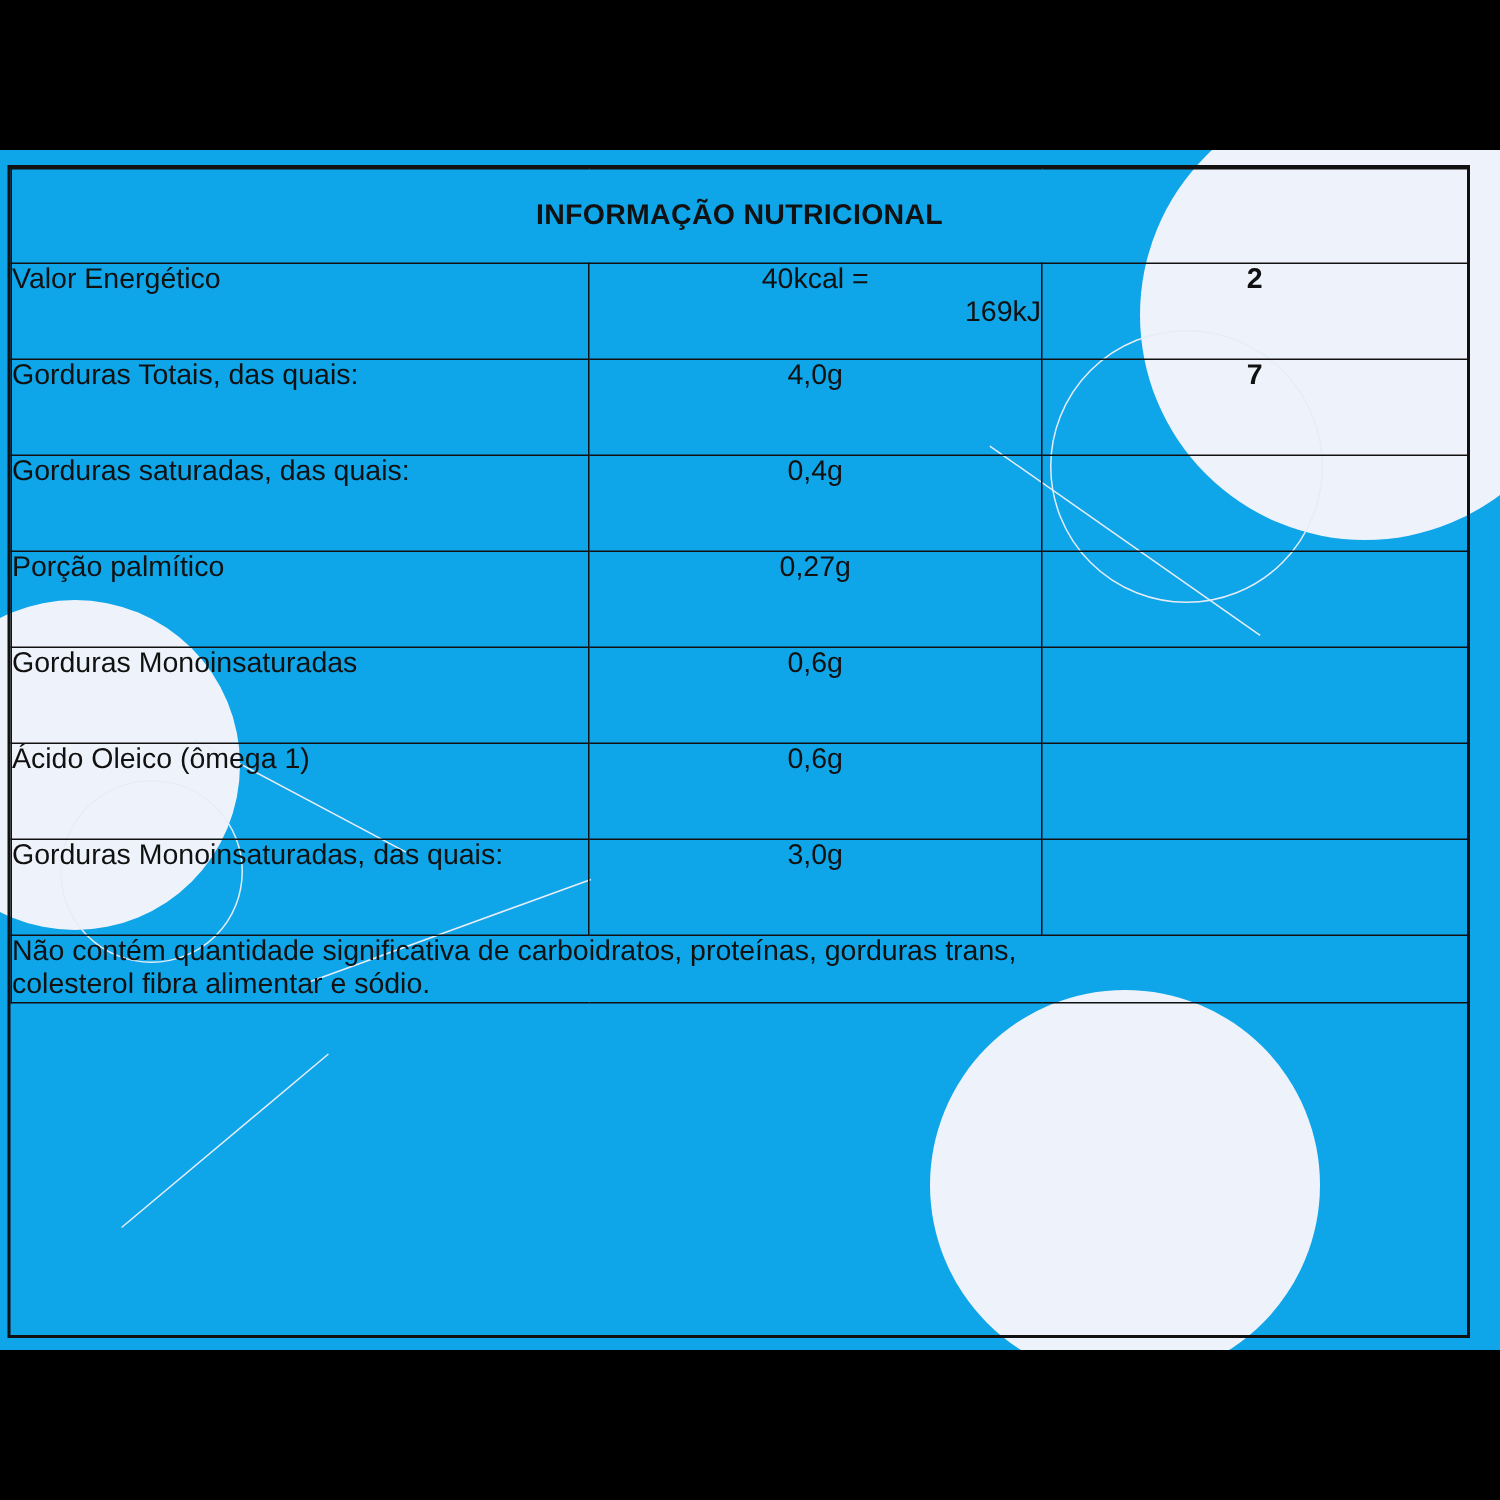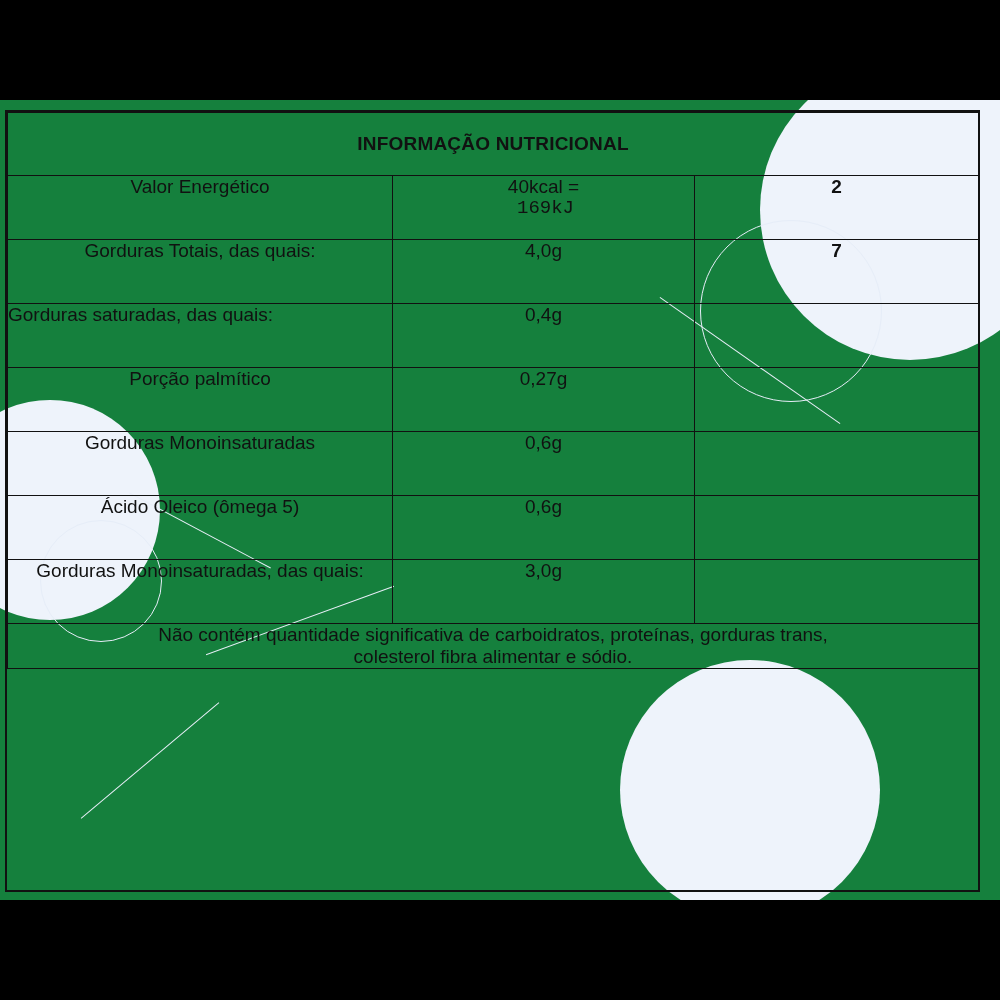--- a/index.html
+++ b/index.html
@@ -20,21 +20,21 @@
     width: 1000px;
     height: 1000px;
     background: #000000;
   }
   .label-canvas {
     position: absolute;
     left: 0;
     top: 100px;
     width: 1000px;
     height: 800px;
-    background: #15803d;
+    background: #0ea5e9;
     overflow: hidden;
   }
   
   .bg-art {
     position: absolute;
     inset: 0;
     pointer-events: none;
   }
   .bg-art .blob {
     position: absolute;
@@ -98,50 +98,48 @@
   }
   .c-head.vd {
     font-weight: 700;
   }
   .row-h {
     height: 64px;
   }
   .cell-name {
     padding-left: 8px;
     padding-top: 8px;
-    text-align: center;
   }
   .cell-name.left {
     text-align: left;
   }
   .cell-val {
     text-align: center;
     padding-top: 8px;
   }
   .cell-vd {
     text-align: center;
     padding-top: 8px;
     font-weight: 700;
   }
   .energy-val {
     text-align: center;
     padding-top: 6px;
     margin-left: 35px;
   }
   .energy-val .l2 {
     display: block;
-    text-align: center;
+    text-align: right;
     padding-left: 4px;
-    font-family: Liberation Mono, monospace;
   }
   .footnote-cell {
     padding: 10px 6px 10px 6px;
     font-size: 19px;
     line-height: 1.9;
-    text-align: center;
+    text-align: left;
     border-top: 1px solid #111;
   }
   .nowrap-pre { white-space: pre-line; }
 </style>
 </head>
 <body>
 
 <div class="page">
 
   <div class="label-canvas">
@@ -197,21 +195,21 @@
             <td class="cell-vd"></td>
           </tr>
 
           <tr class="row-h">
             <td class="cell-name">Gorduras Monoinsaturadas</td>
             <td class="cell-val">0,6g</td>
             <td class="cell-vd"></td>
           </tr>
 
           <tr class="row-h">
-            <td class="cell-name">Ácido Oleico (ômega 5)</td>
+            <td class="cell-name">Ácido Oleico (ômega 1)</td>
             <td class="cell-val">0,6g</td>
             <td class="cell-vd"></td>
           </tr>
 
           <tr class="row-h">
             <td class="cell-name nowrap-pre">Gorduras Monoinsaturadas, das quais:</td>
             <td class="cell-val">3,0g</td>
             <td class="cell-vd"></td>
           </tr>
 

